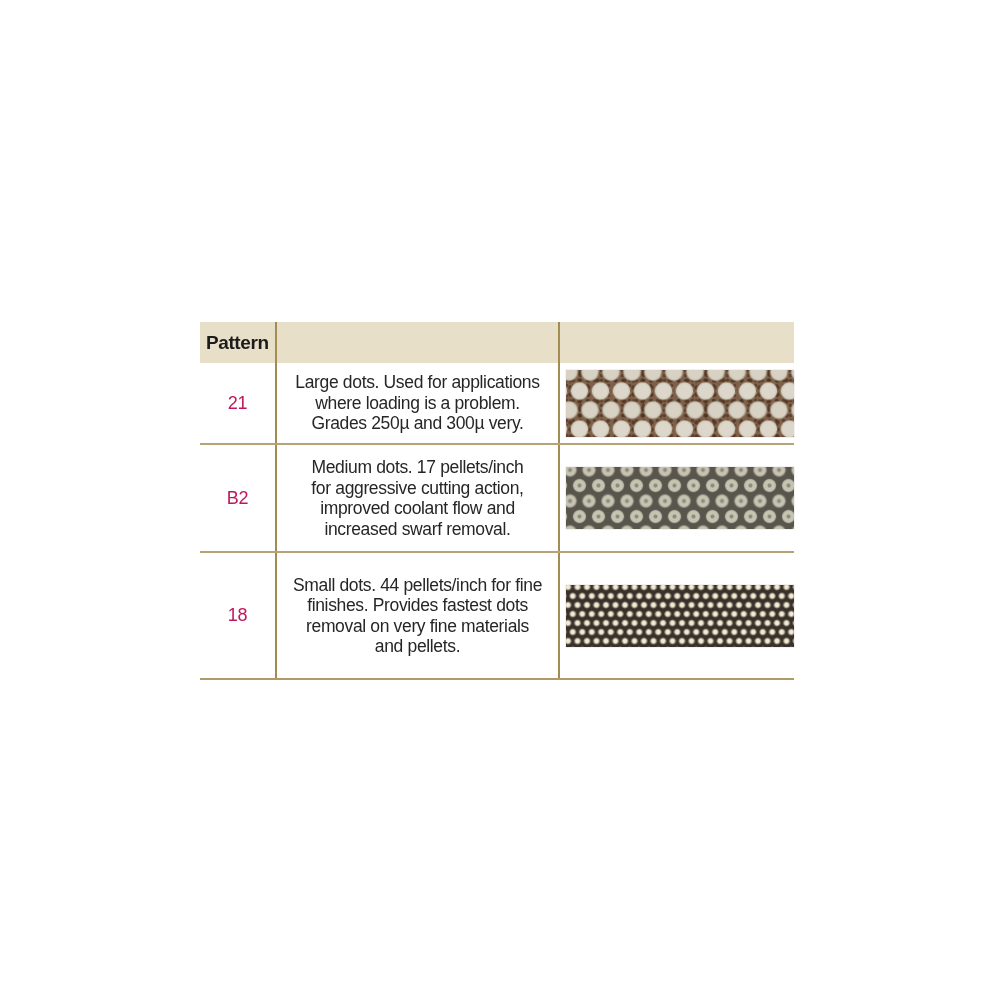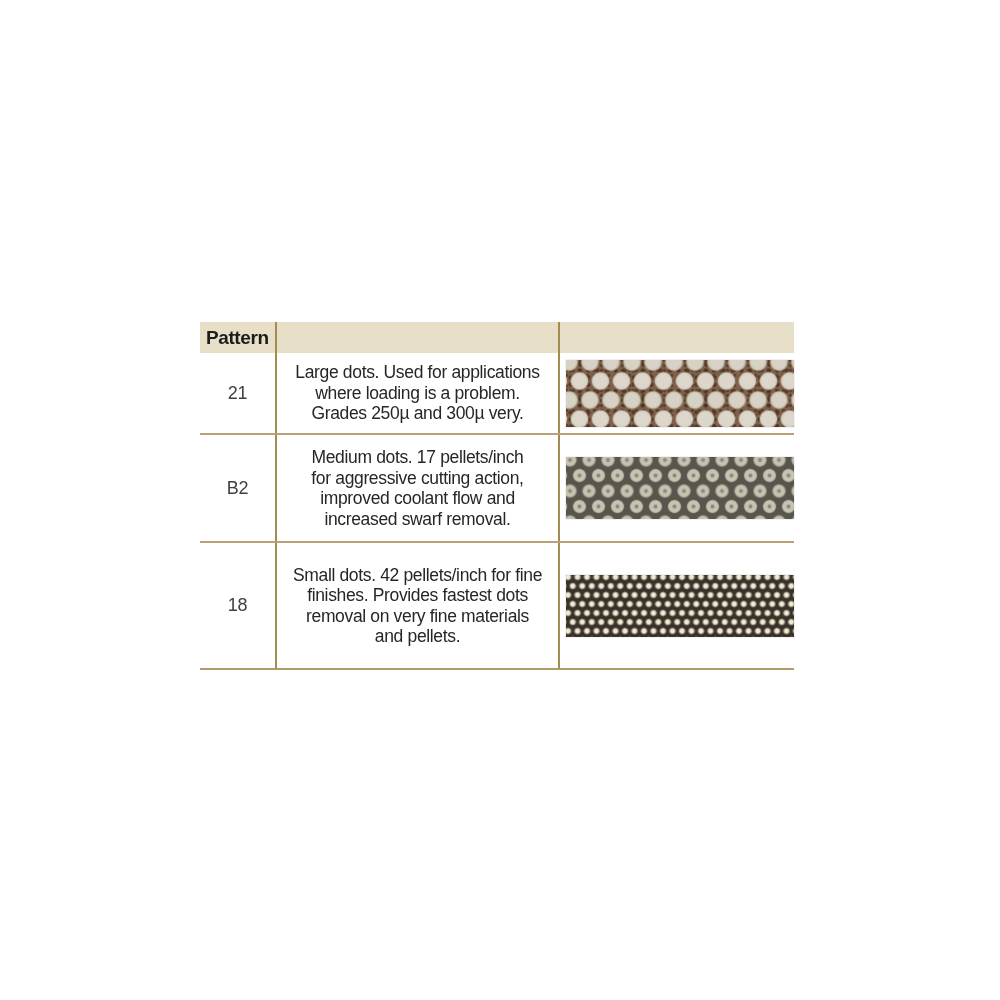--- a/index.html
+++ b/index.html
@@ -16,42 +16,42 @@
     top: 322px;
     width: 594px;
     border-bottom: 2px solid #b09a68;
   }
   .row {
     display: grid;
     grid-template-columns: 75px 283px 236px;
   }
   .cell { box-sizing: border-box; min-width: 0; }
   .col-desc, .col-img { border-left: 2px solid #a28c52; }
-  .header-row { height: 31px; }
+  .header-row { height: 41px; }
   .header-row .cell { background: #e8dfc9; }
   .row-1 { height: 80px; }
   .row-2 { height: 106px; border-top: 2px solid #b7a376; }
   .row-3 { height: 125px; border-top: 2px solid #b7a376; }
 
   .header-pattern-cell {
     display: flex;
     align-items: center;
     padding-left: 6px;
     font-weight: bold;
     font-size: 19px;
     letter-spacing: -0.4px;
     color: #1c1c1c;
   }
   .pattern-cell {
     display: flex;
     align-items: center;
     justify-content: center;
     font-size: 18px;
     letter-spacing: -0.3px;
-    color: #404040;
+    color: #be185d;
   }
   .desc-cell {
     display: flex;
     flex-direction: column;
     justify-content: center;
     align-items: center;
     color: #262626;
   }
   .desc-line {
     font-size: 17.5px;
@@ -132,21 +132,21 @@
       <div class="desc-line">increased swarf removal.</div>
     </div>
     <div class="cell col-img img-cell">
       <div class="swatch swatch-b2"></div>
     </div>
   </div>
 
   <div class="row row-3">
     <div class="cell pattern-cell">18</div>
     <div class="cell col-desc desc-cell">
-      <div class="desc-line">Small dots. 42 pellets/inch for fine</div>
+      <div class="desc-line">Small dots. 44 pellets/inch for fine</div>
       <div class="desc-line">finishes. Provides fastest dots</div>
       <div class="desc-line">removal on very fine materials</div>
       <div class="desc-line">and pellets.</div>
     </div>
     <div class="cell col-img img-cell">
       <div class="swatch swatch-18"></div>
     </div>
   </div>
 
 </div>

